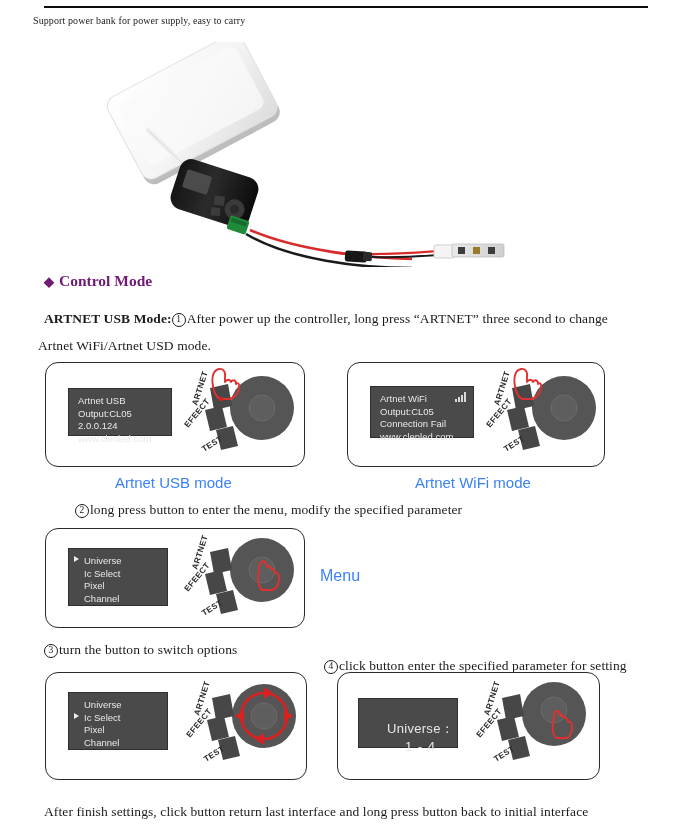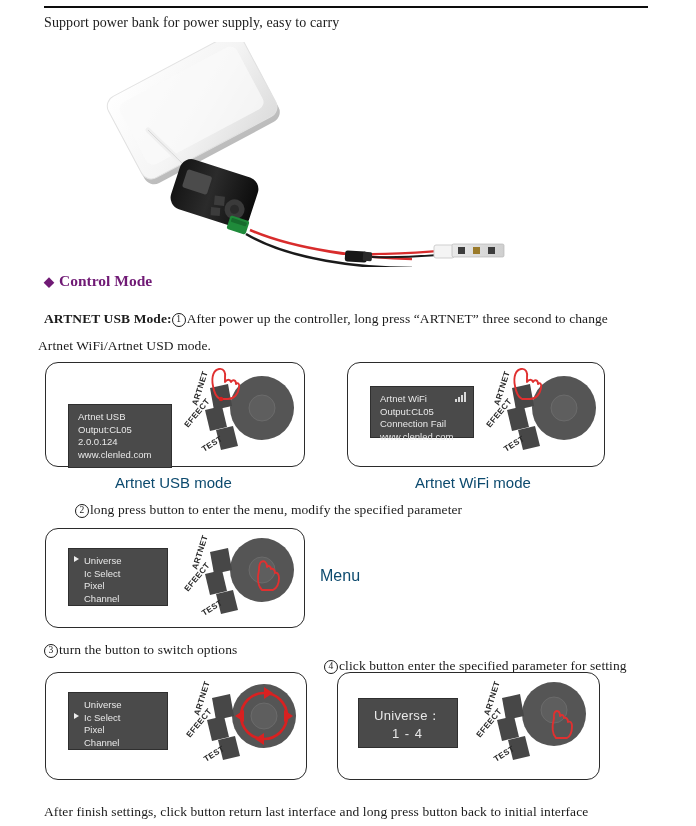--- a/index.html
+++ b/index.html
@@ -23,21 +23,21 @@
   
   .txt{
     position:absolute;
     font-family:"Liberation Serif", serif;
     font-size:13.5px;
     line-height:1.3;
     color:#1b1b1b;
     white-space:nowrap;
     letter-spacing:0.1px;
   }
-  .intro{ left:44px; top:14px; font-size:14px; }
+  .intro{ left:33px; top:14px; font-size:10px; }
 
   .sec-head{
     position:absolute; left:44px; top:272px;
     font-family:"Liberation Serif", serif;
     font-weight:bold; font-size:15.5px; color:#701a75;
     white-space:nowrap;
   }
   .sec-head .dia{ font-size:13px; margin-right:5px; }
 
   .artnet-line{ left:44px; top:310px; }
@@ -75,45 +75,45 @@
   #panel-usb  { left:45px;  top:362px; width:260px; height:105px; }
   #panel-wifi { left:347px; top:362px; width:258px; height:105px; }
   #panel-menu { left:45px;  top:528px; width:260px; height:100px; }
   #panel-turn { left:45px;  top:672px; width:262px; height:108px; }
   #panel-click{ left:337px; top:672px; width:263px; height:108px; }
 
   .caption{
     position:absolute;
     font-family:"Liberation Sans", sans-serif;
     font-size:15px;
-    color:#0c4a6e;
+    color:#3b82f6;
     white-space:nowrap;
   }
   #cap-usb  { left:115px; top:474px; }
   #cap-wifi { left:415px; top:474px; }
   #cap-menu { left:320px; top:567px; font-size:16px; }
 
   
   .lcd{
     position:absolute;
     background:#4a4a4a;
     border:1.5px solid #2f2f2f;
     box-sizing:border-box;
     font-family:"Liberation Sans", sans-serif;
     color:#e8e8e8;
     font-size:9.5px;
     line-height:12.6px;
     padding:6px 0 0 9px;
   }
   .lcd div{ white-space:nowrap; }
-  #lcd-usb  { left:68px;  top:404px; width:104px; height:64px; }
+  #lcd-usb  { left:68px;  top:388px; width:104px; height:48px; }
   #lcd-wifi { left:370px; top:386px; width:104px; height:52px; }
   #lcd-menu { left:68px;  top:548px; width:100px; height:58px; padding-left:4px;}
   #lcd-turn { left:68px;  top:692px; width:100px; height:58px; padding-left:4px;}
-  #lcd-click{ left:358px; top:698px; width:100px; height:50px; padding:3px;}
+  #lcd-click{ left:358px; top:698px; width:100px; height:50px; padding:16px;}
 
   .menu-row{ position:relative; padding-left:11px; white-space:nowrap; }
   .menu-row .mark{
     position:absolute; left:1px; top:1px;
     width:0;height:0;
     border-left:5px solid #ededed;
     border-top:3.6px solid transparent;
     border-bottom:3.6px solid transparent;
   }
 

